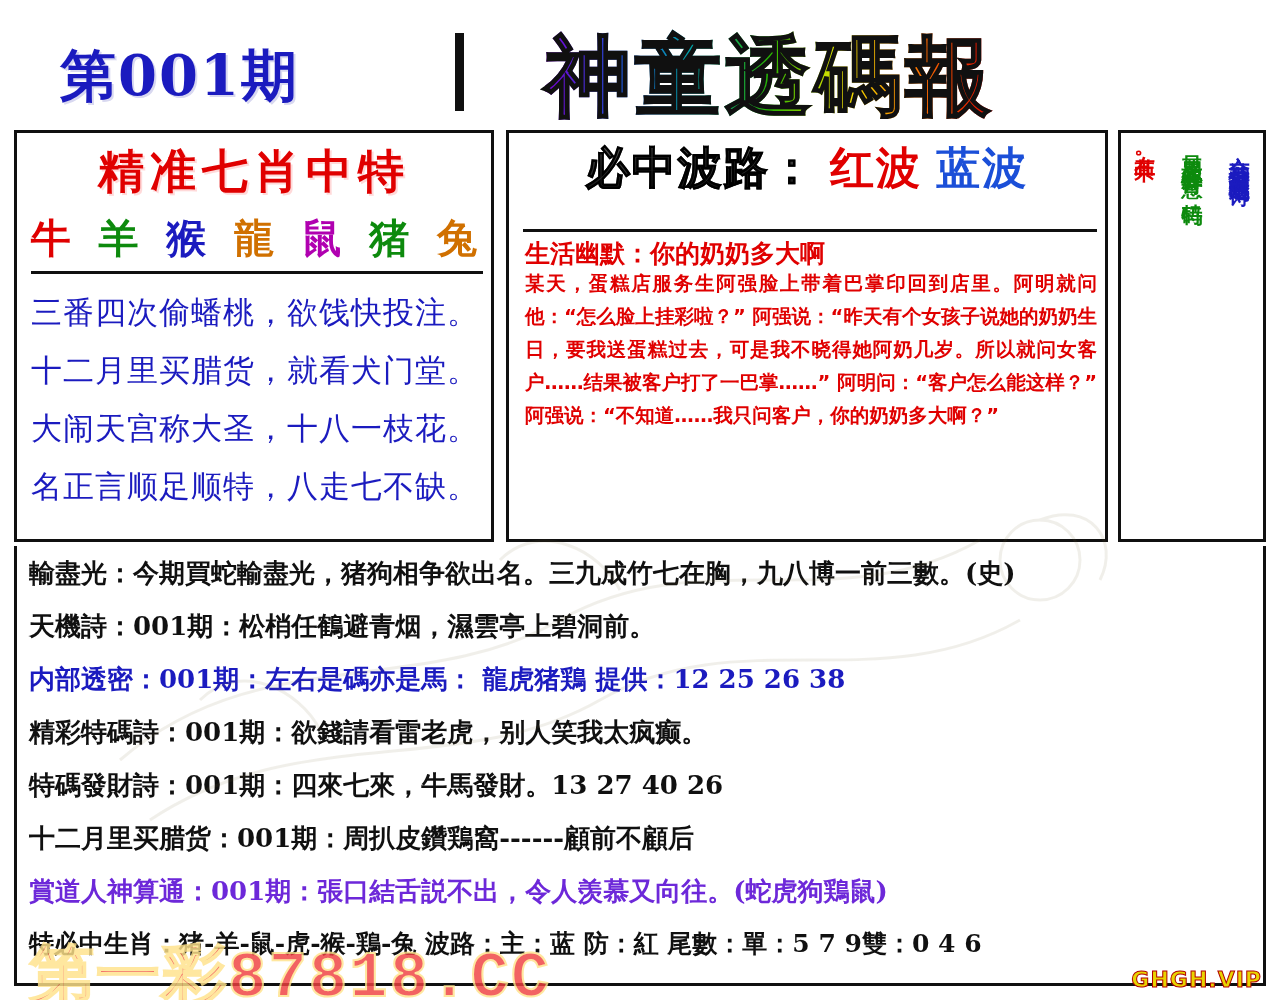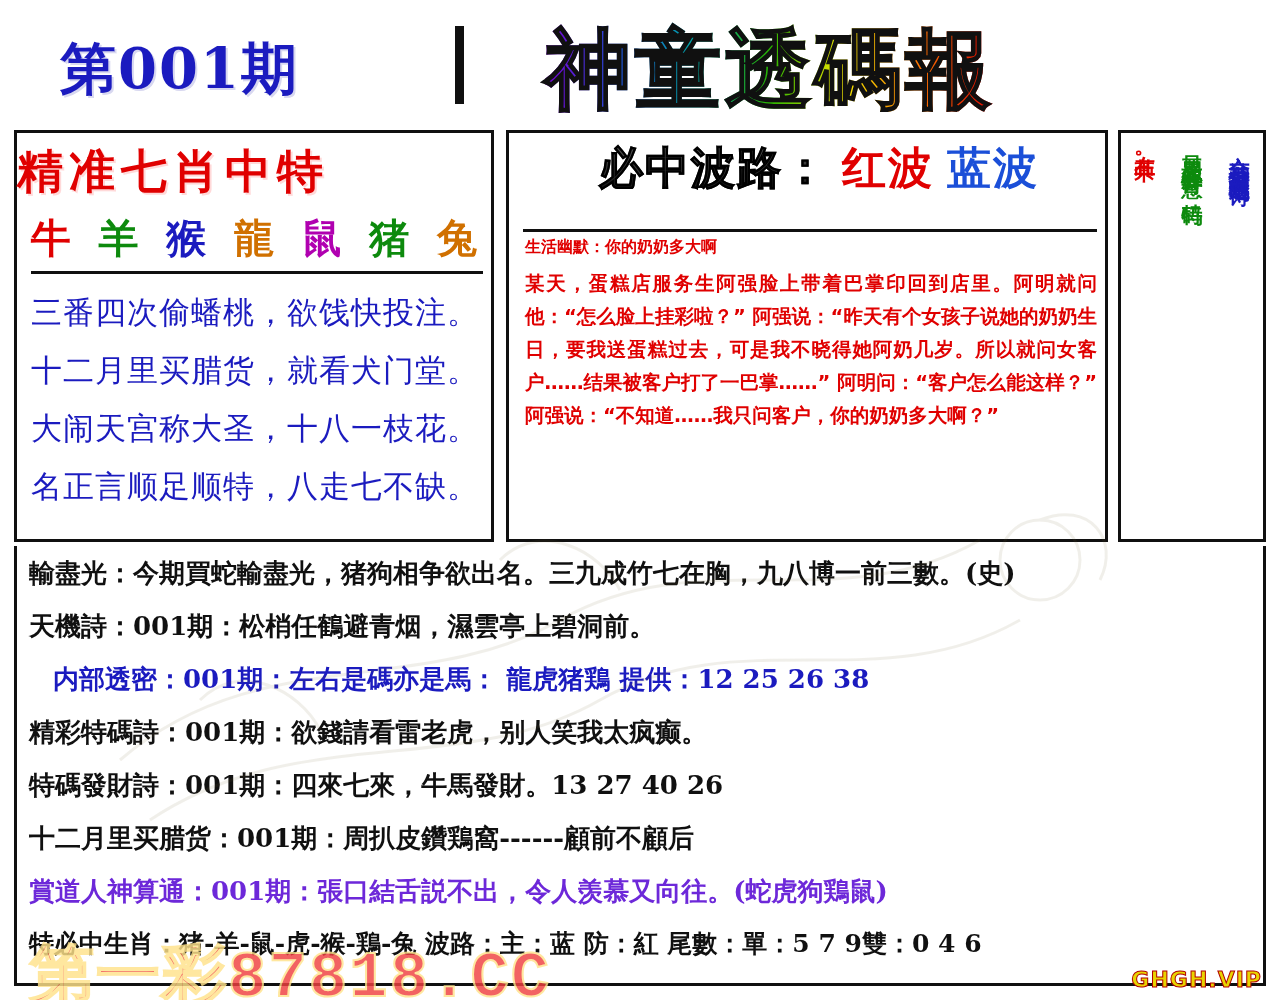--- a/index.html
+++ b/index.html
@@ -6,21 +6,21 @@
   body{
     width:1278px;height:1000px;
     background:#ffffff;
     font-family:"DejaVu Sans","Liberation Sans",sans-serif;
     overflow:hidden;
     position:relative;
   }
   .page{position:absolute;left:0;top:0;width:1278px;height:1000px;}
 
   
-  .header{position:absolute;left:0;top:0;width:1040px;height:128px;}
+  .header{position:absolute;left:0;top:7px;width:1040px;height:128px;}
   .issue{
     position:absolute;left:60px;top:32px;
     font-family:"DejaVu Serif","Liberation Serif",serif;
     font-size:56px;font-weight:bold;color:#1b1bbf;
     letter-spacing:2px;
     text-shadow:2px 2px 0 #d8d8f0;
   }
   .divider-bar{
     position:absolute;left:455px;top:26px;width:9px;height:78px;background:#101010;
   }
@@ -35,21 +35,21 @@
   }
 
   
   .boxrow{position:absolute;left:14px;top:130px;width:1252px;height:412px;}
 
   .box{position:absolute;border:3px solid #101010;background:#ffffff;box-sizing:border-box;}
 
   
   .boxA{left:0;top:0;width:480px;height:412px;}
   .titleA{
-    position:absolute;left:0;top:8px;width:100%;text-align:left;
+    position:absolute;left:0;top:8px;width:100%;text-align:center;
     font-family:"DejaVu Serif","Liberation Serif",serif;
     font-size:46px;font-weight:bold;color:#e00000;letter-spacing:6px;
     text-shadow:2px 2px 0 #ffd9d9;
   }
   .zodiacA{
     position:absolute;left:0;top:78px;width:100%;
     display:flex;justify-content:space-around;align-items:center;
     font-family:"DejaVu Serif","Liberation Serif",serif;
     font-size:40px;font-weight:bold;
   }
@@ -59,36 +59,35 @@
   .versesA div{
     font-family:"DejaVu Serif","Liberation Serif",serif;
     font-size:31px;color:#1b1bbf;letter-spacing:1px;
     line-height:58px;white-space:nowrap;
   }
 
   
   .boxB{left:492px;top:0;width:602px;height:412px;}
   .titleB{
     position:absolute;left:0;top:6px;width:100%;text-align:center;
-    font-family:Liberation Serif, serif;
+    font-family:Liberation Sans, sans-serif;
     font-size:44px;font-weight:bold;letter-spacing:2px;
     white-space:nowrap;
-    margin-left:12px;
   }
   .titleB .blk{
     background-image:linear-gradient(180deg,#5a5a5a,#101010);
     -webkit-background-clip:text;background-clip:text;color:transparent;
     -webkit-text-stroke:1px #000;
   }
   .titleB .red{color:#e00000;}
   .titleB .blue{color:#1b4fd8;}
   .hrB{position:absolute;left:14px;top:96px;width:574px;height:3px;background:#101010;}
   .jokeTitle{
     position:absolute;left:16px;top:104px;
-    font-size:16px;color:#e00000;font-weight:bold;
+    font-size:25px;color:#e00000;font-weight:bold;
     font-family:"DejaVu Sans","Liberation Sans",sans-serif;
   }
   .jokeBody{
     position:absolute;left:16px;top:134px;width:572px;
     font-size:19.5px;color:#e00000;line-height:33px;
     font-family:"DejaVu Sans","Liberation Sans",sans-serif;
     text-align:justify;
     font-weight:bold;
   }
 
@@ -106,21 +105,21 @@
 
   
   .bottom{position:absolute;left:14px;top:546px;width:1252px;height:440px;border:3px solid #101010;border-top:none;box-sizing:border-box;background:transparent;padding-left:30px;}
   .line{
     position:absolute;left:12px;width:1226px;
     font-family:"DejaVu Serif","Liberation Serif",serif;
     font-size:26px;font-weight:bold;white-space:nowrap;
   }
   .l0{top:10px;color:#101010;}
   .l1{top:63px;color:#101010;}
-  .l2{top:116px;color:#1b1bbf;margin-left:24px;}
+  .l2{top:116px;color:#1b1bbf;}
   .l3{top:169px;color:#101010;}
   .l4{top:222px;color:#101010;}
   .l5{top:275px;color:#101010;}
   .l6{top:328px;color:#6d28d9;}
   .l7{top:381px;color:#101010;font-size:25px;}
 
   
   .wm-main{
     position:absolute;left:30px;top:895px;
     font-family:Liberation Mono, monospace;

